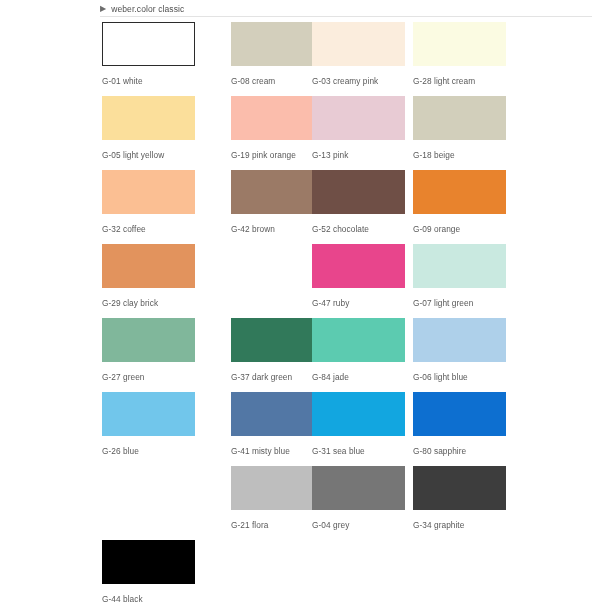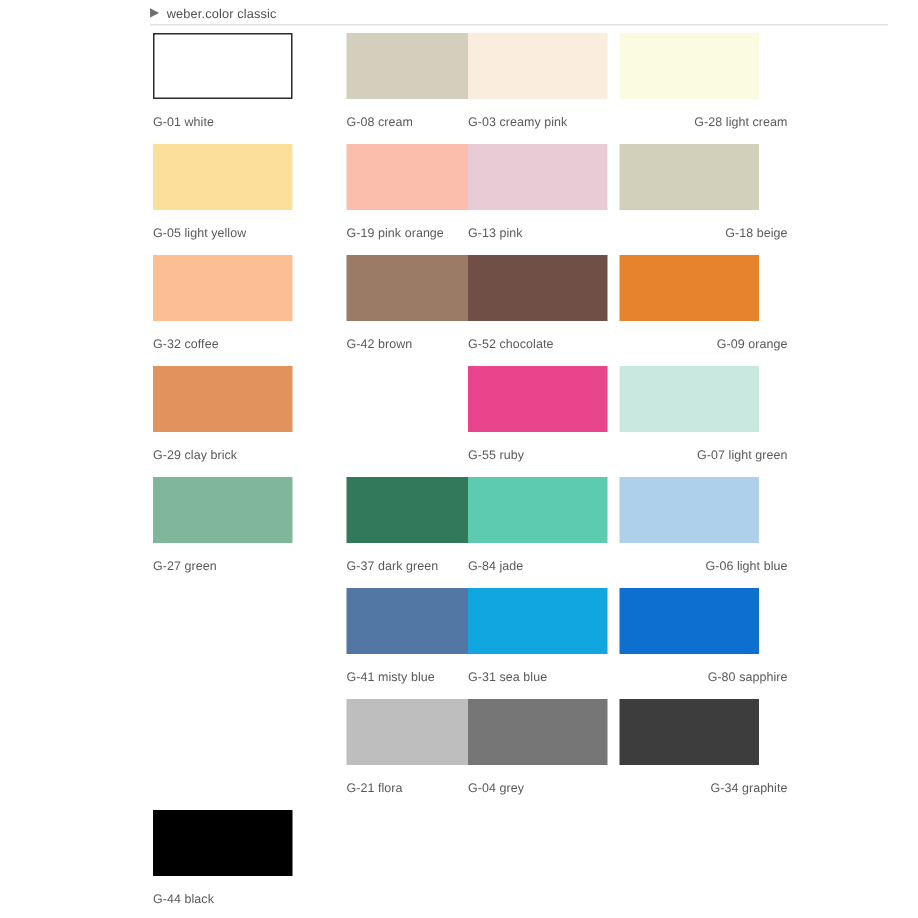--- a/index.html
+++ b/index.html
@@ -65,21 +65,21 @@
     position: relative;
   }
   .swatch-cell {
     position: absolute;
     top: 0;
     width: 112px;
   }
   .swatch-cell.c0 { left: 0px; }
   .swatch-cell.c1 { left: 105px; padding-left: 24px; }
   .swatch-cell.c2 { left: 210px; }
-  .swatch-cell.c3 { left: 311px; text-align: right; }
+  .swatch-cell.c3 { left: 311px; }
 
   .swatch-chip {
     width: 93px;
     height: 44px;
     display: block;
     box-sizing: border-box;
   }
   .swatch-chip.outlined {
     border: 1px solid #2b2b2b;
   }
@@ -158,21 +158,21 @@
           <span class="swatch-label">G-09 orange</span>
         </div>
       </div>
       <div class="swatch-row">
         <div class="swatch-cell c0">
           <div class="swatch-chip" style="background: rgb(226, 147, 93);"></div>
           <span class="swatch-label">G-29 clay brick</span>
         </div>
         <div class="swatch-cell c2">
           <div class="swatch-chip" style="background: rgb(232, 69, 140);"></div>
-          <span class="swatch-label">G-55 ruby</span>
+          <span class="swatch-label">G-47 ruby</span>
         </div>
         <div class="swatch-cell c3">
           <div class="swatch-chip" style="background: rgb(201, 233, 224);"></div>
           <span class="swatch-label">G-07 light green</span>
         </div>
       </div>
       <div class="swatch-row">
         <div class="swatch-cell c0">
           <div class="swatch-chip" style="background: rgb(128, 183, 155);"></div>
           <span class="swatch-label">G-27 green</span>
@@ -184,20 +184,24 @@
         <div class="swatch-cell c2">
           <div class="swatch-chip" style="background: rgb(92, 203, 176);"></div>
           <span class="swatch-label">G-84 jade</span>
         </div>
         <div class="swatch-cell c3">
           <div class="swatch-chip" style="background: rgb(174, 208, 234);"></div>
           <span class="swatch-label">G-06 light blue</span>
         </div>
       </div>
       <div class="swatch-row">
+        <div class="swatch-cell c0">
+          <div class="swatch-chip" style="background: rgb(113, 198, 235);"></div>
+          <span class="swatch-label">G-26 blue</span>
+        </div>
         <div class="swatch-cell c1">
           <div class="swatch-chip" style="background: rgb(82, 119, 165);"></div>
           <span class="swatch-label">G-41 misty blue</span>
         </div>
         <div class="swatch-cell c2">
           <div class="swatch-chip" style="background: rgb(18, 166, 224);"></div>
           <span class="swatch-label">G-31 sea blue</span>
         </div>
         <div class="swatch-cell c3">
           <div class="swatch-chip" style="background: rgb(13, 111, 208);"></div>

